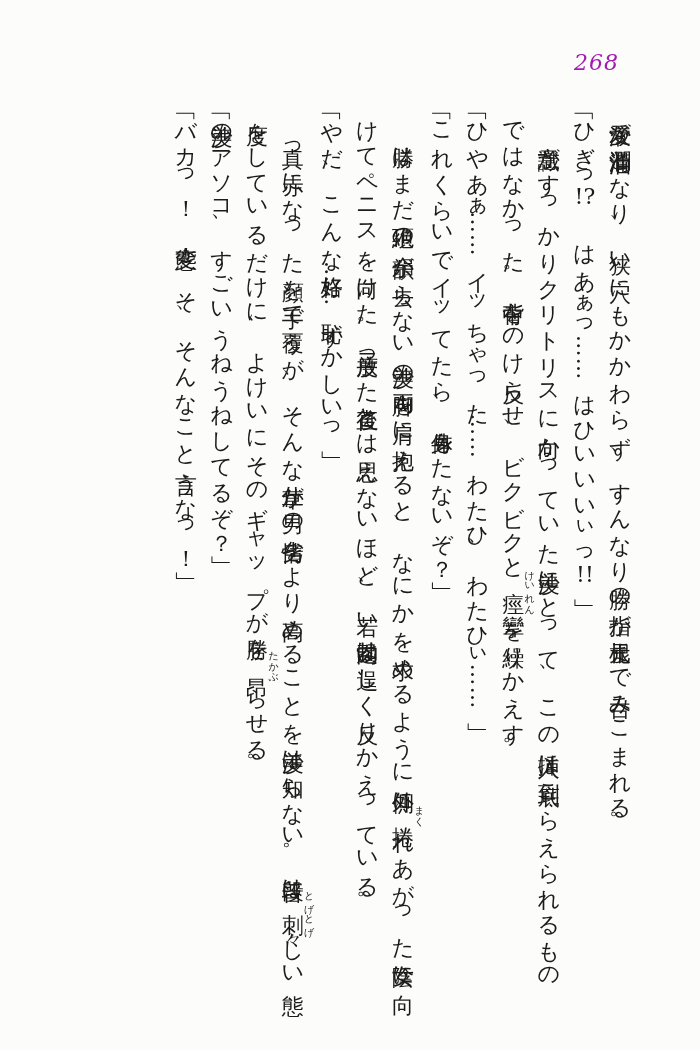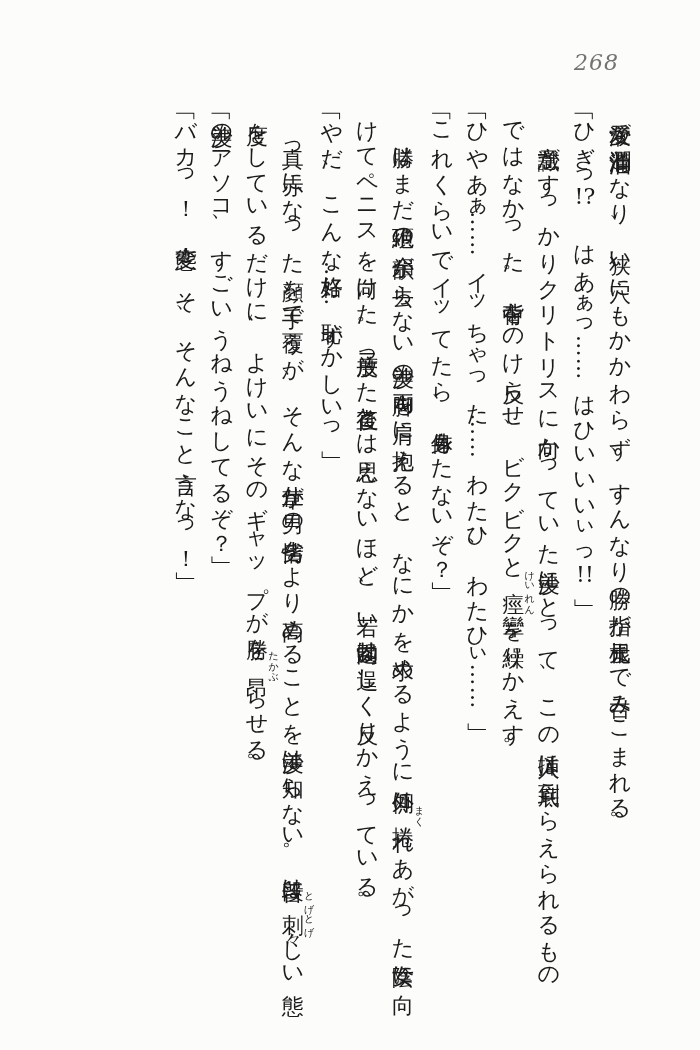--- a/index.html
+++ b/index.html
@@ -14,21 +14,21 @@
     background: #fcfcfa;
     overflow: hidden;
     font-family: "DejaVu Serif", "Liberation Serif", serif;
   }
   .page-number {
     position: absolute;
     top: 50px;
     left: 574px;
     font-size: 22px;
     font-style: italic;
-    color: #737373;
+    color: #a21caf;
     letter-spacing: 1px;
   }
   .text-body {
     position: absolute;
     top: 106px;
     right: 62px;
     height: 872px;
     writing-mode: vertical-rl;
     -webkit-writing-mode: vertical-rl;
     font-size: 22px;

